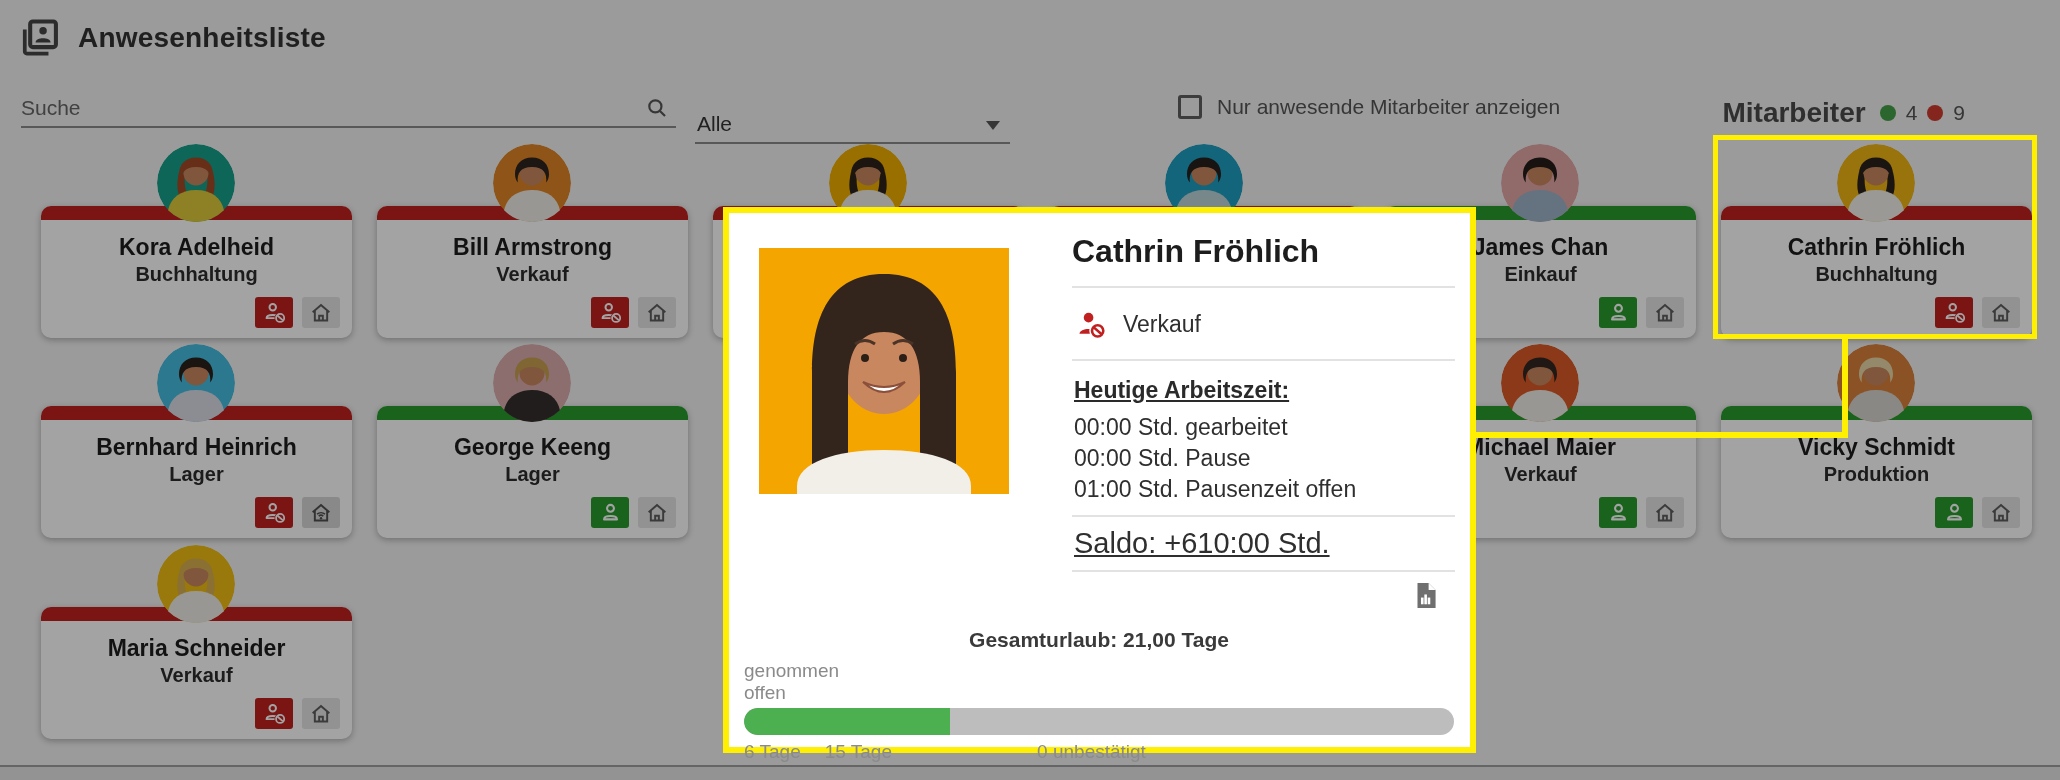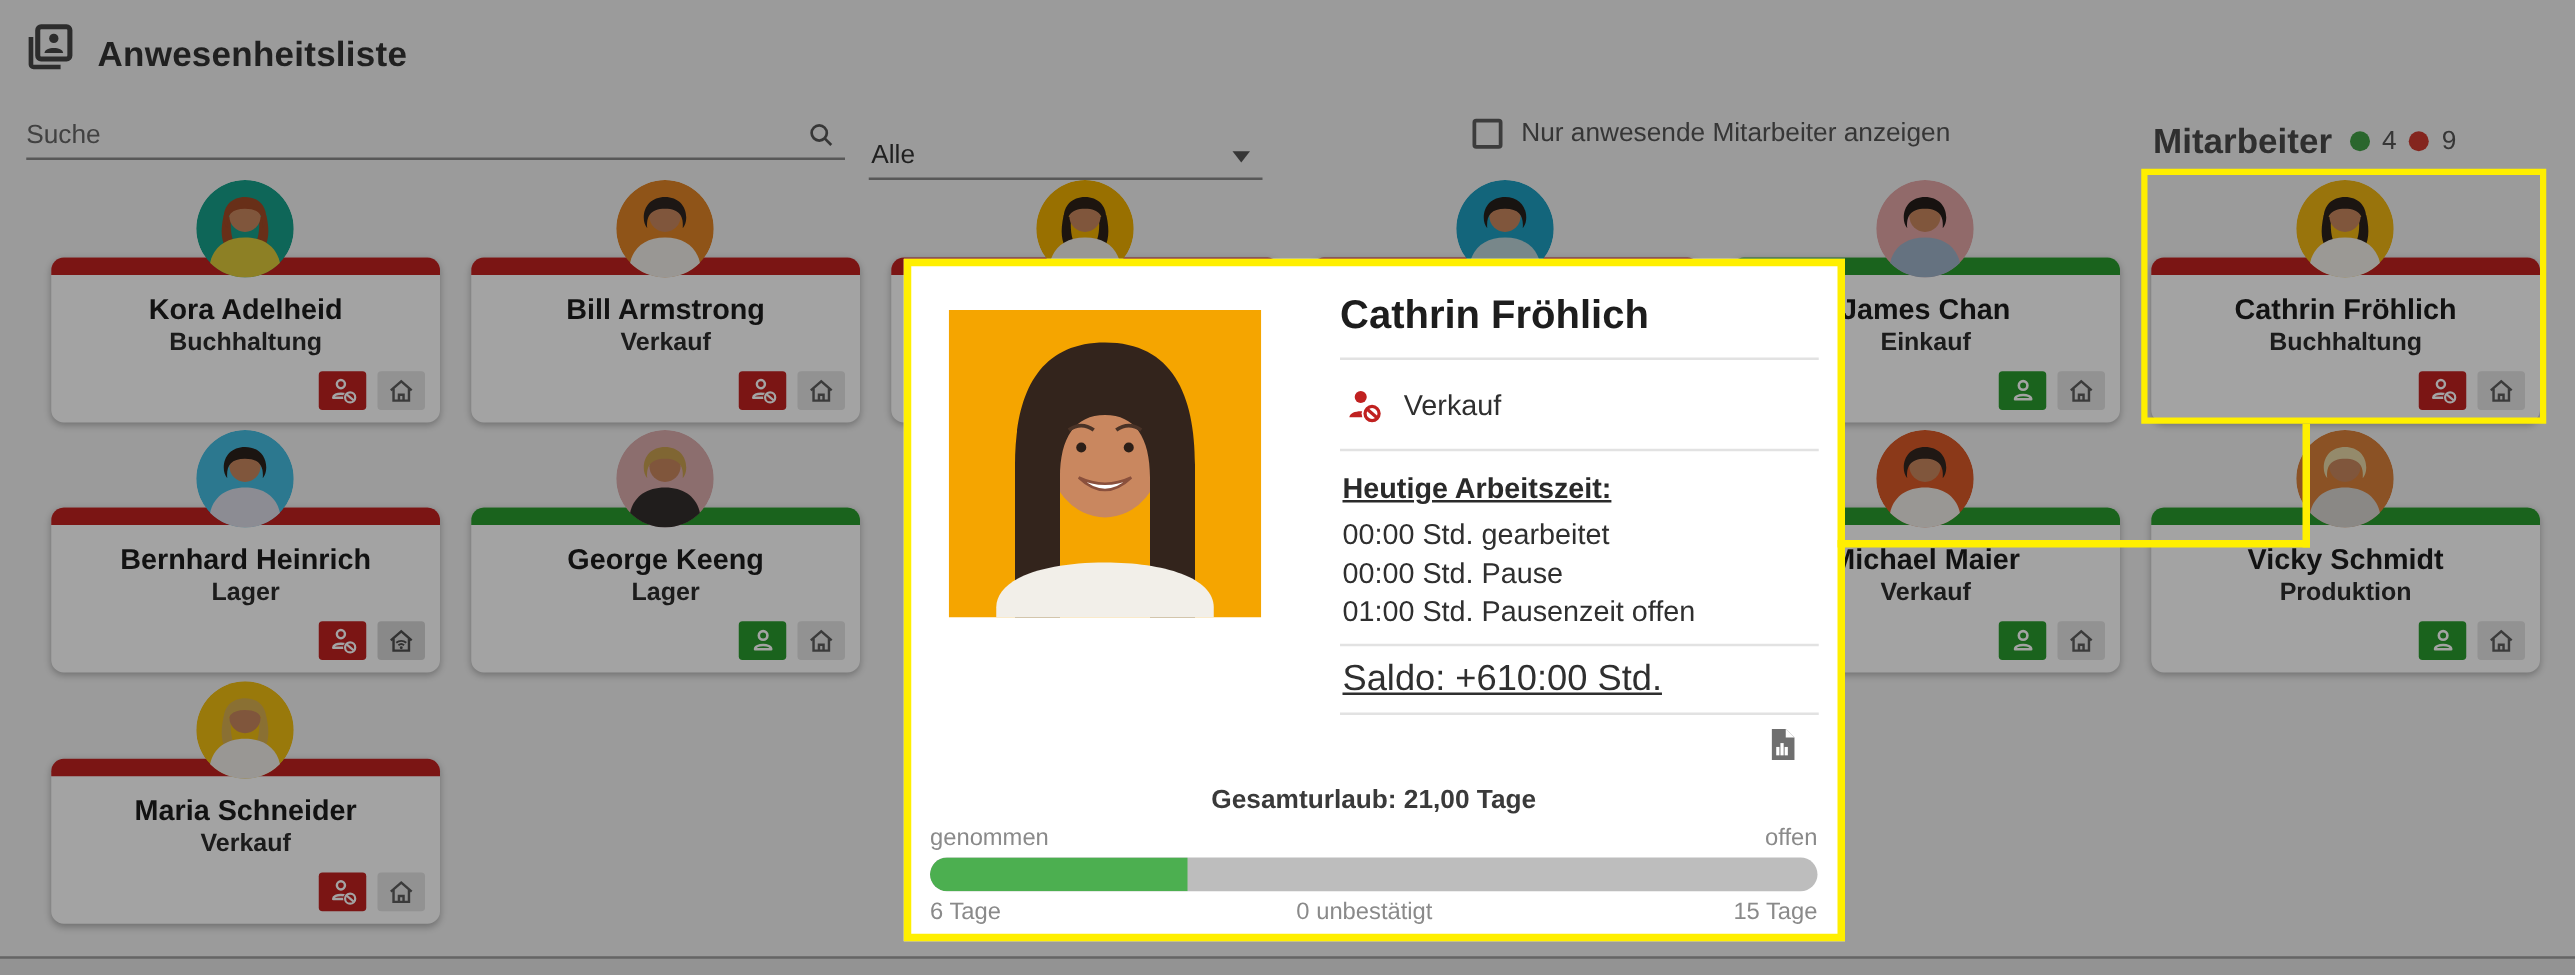--- a/index.html
+++ b/index.html
@@ -2,21 +2,21 @@
 <html style="--red: #c02120; --green: #2a9b2e; --progress-green: #4caf50; --track: #bdbdbd; --counter-green: #43a047; --counter-red: #cf3b30; --yellow: #ffef00;"><head>
 <meta charset="utf-8">
 <style>
   * { margin:0; padding:0; box-sizing:border-box; }
   html,body { width:2060px; height:780px; overflow:hidden; }
   body {
     font-family:"Liberation Sans", sans-serif;
     background:#f2f2f2; position:relative; color:#2e2e2e;
   }
   
-  .header { position:absolute; left:18px; top:16px; display:flex; align-items:flex-end; gap:16px; }
+  .header { position:absolute; left:18px; top:16px; display:flex; align-items:center; gap:16px; }
   .page-title { font-size:28px; font-weight:bold; color:#333; letter-spacing:.2px; }
   .filterbar { position:absolute; left:0; top:88px; width:100%; height:46px; }
   .search-wrap { position:absolute; left:21px; top:0; width:655px; border-bottom:2px solid #8a8a8a; height:40px; }
   .search-wrap input {
     width:600px; border:none; outline:none; background:transparent;
     font-family:inherit; font-size:21px; color:#444; padding:8px 0 6px 0;
   }
   .search-wrap input::placeholder { color:#666; opacity:1; }
   .search-icon { position:absolute; right:6px; top:7px; }
   .select-wrap { position:absolute; left:695px; top:0; width:315px; height:40px; border-bottom:2px solid #8a8a8a; cursor:pointer;margin-top:16px; }
@@ -59,24 +59,24 @@
   .pop-title { font-size:32px; font-weight:bold; color:#1d1d1d; padding-bottom:16px; }
   .divider { border-top:2px solid #e2e2e2; }
   .status-row { display:flex; align-items:center; gap:16px; padding:20px 0 18px 2px; }
   .status-text { font-size:23px; color:#2f2f2f; }
   .work-heading { font-size:23px; font-weight:bold; color:#2a2a2a; text-decoration:underline; margin:16px 0 8px 2px; }
   .work-line { font-size:23px; color:#2f2f2f; line-height:31px; padding-left:2px; }
   .saldo { font-size:29px; color:#2f2f2f; text-decoration:underline; margin:10px 0 10px 2px; }
   .report-row { display:flex; justify-content:flex-end; padding:8px 14px 0 0; }
   .pop-bottom { position:absolute; left:15px; right:16px; top:415px; }
   .vac-title { text-align:center; font-size:21px; font-weight:bold; color:#3a3a3a; }
-  .bar-labels { display:flex; justify-content:space-between; font-size:19px; color:#8a8a8a; margin-top:8px; }
+  .bar-labels { display:flex; justify-content:space-between; font-size:19px; color:#8a8a8a; margin-top:8px;flex-direction:column; }
   .progress { height:27px; border-radius:14px; background:var(--track); overflow:hidden; margin-top:4px; }
   .progress-fill { height:100%; background:var(--progress-green); border-radius:14px 0 0 14px; }
-  .bar-bottom { display:flex; justify-content:space-between; font-size:19px; color:#8a8a8a; margin-top:6px;gap:24px; }
+  .bar-bottom { display:flex; font-size:19px; color:#8a8a8a; margin-top:6px;gap:24px; }
   .bar-bottom .mid { position:absolute; left:0; right:15px; text-align:center; }
   .bar-bottom { position:relative; }
   
   .hl-card { position:absolute; left:1713px; top:135px; width:324px; height:204px;
     border:5px solid var(--yellow); z-index:20; }
   .hl-line-h { position:absolute; left:1470px; top:432px; width:378px; height:6px; background:var(--yellow); z-index:20; }
   .hl-line-v { position:absolute; left:1842px; top:339px; width:6px; height:99px; background:var(--yellow); z-index:20; }
   
   #footer { position:absolute; left:0; bottom:0; width:100%; height:15px;
     background:#e6e6e6; border-top:2px solid #9e9e9e; z-index:1; }

